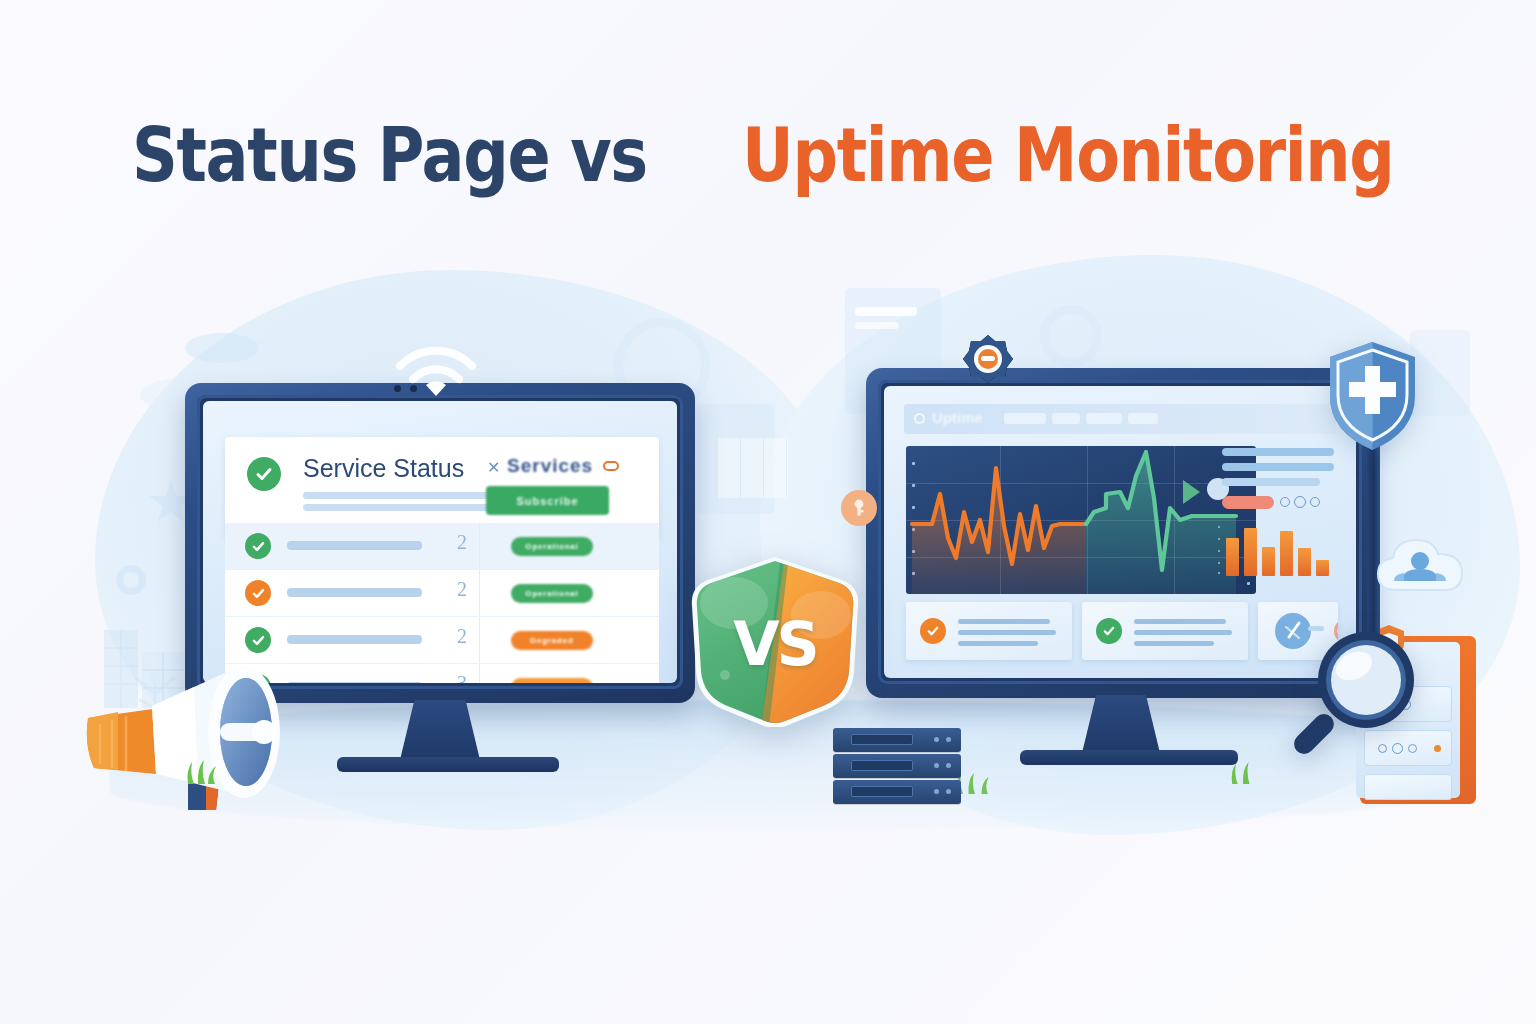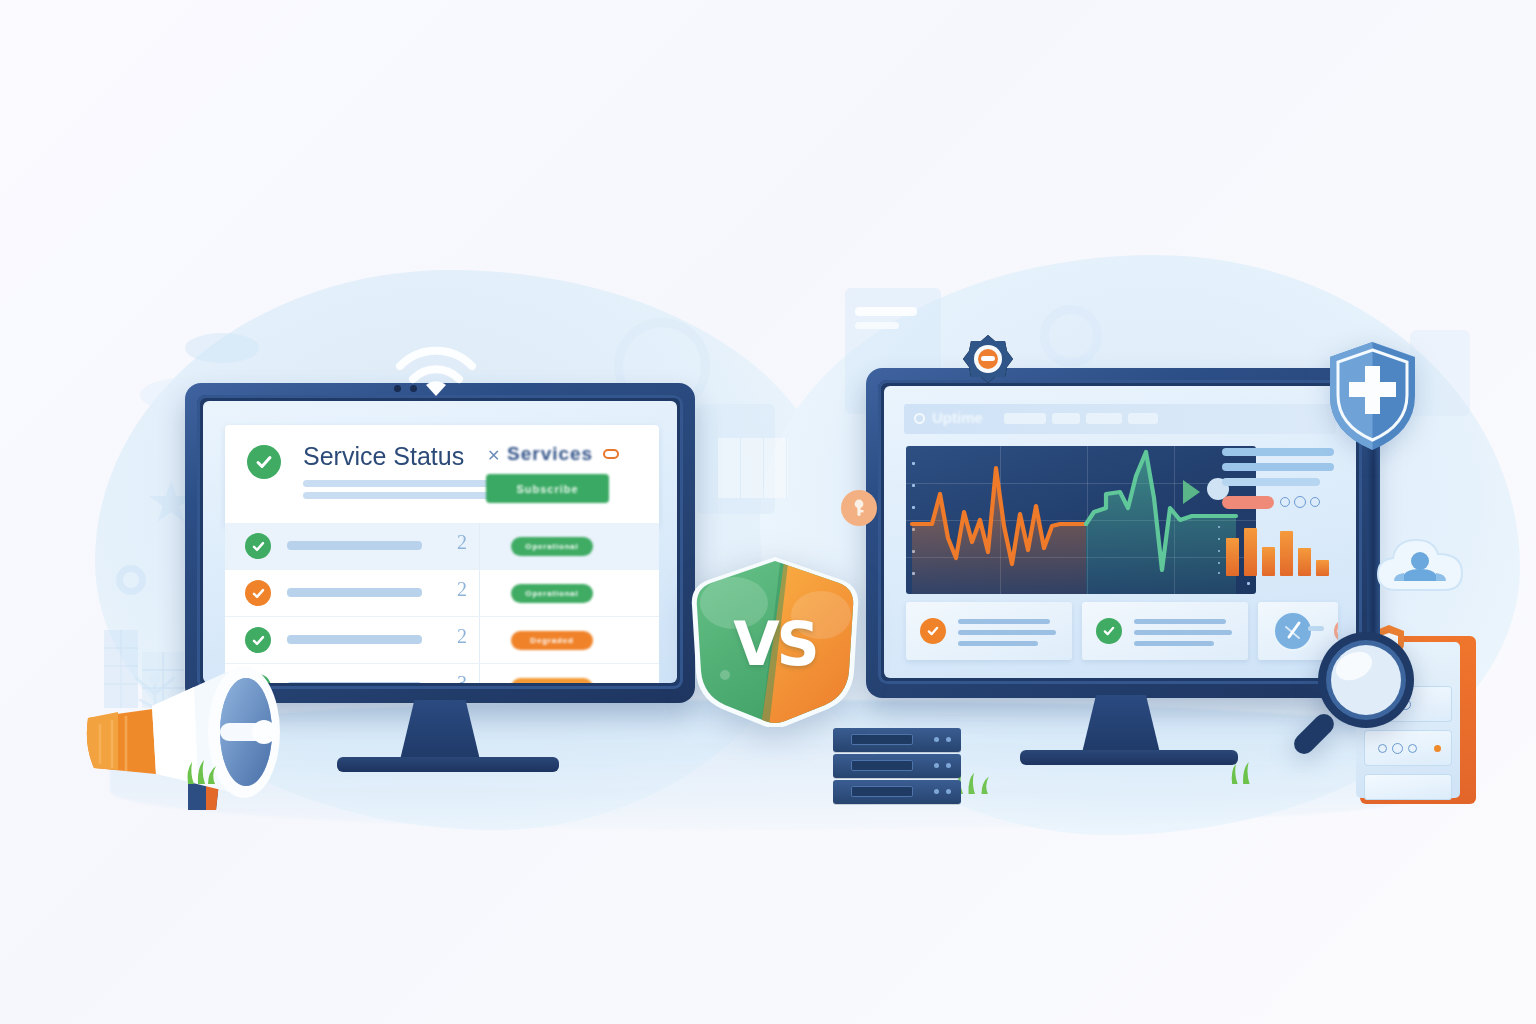--- a/index.html
+++ b/index.html
@@ -83,21 +83,21 @@
     position:absolute; background:linear-gradient(180deg,#274madd,#1d3360);
     background:linear-gradient(180deg,#2a4878,#1d3360);
     border-radius:6px;
   }
 
   
   .sp-card{
     position:absolute; background:#fff; border-radius:4px;
     box-shadow:0 2px 6px rgba(110,145,185,.18);
   }
-  .sp-head{ left:22px; right:18px; top:24px; height:102px; }
+  .sp-head{ left:22px; right:18px; top:36px; height:102px; }
   .sp-title{
     position:absolute; left:78px; top:17px;
     font-size:25px; color:#2c4a78; font-weight:400;
     font-family:"Liberation Sans",sans-serif;
   }
   .check{
     position:absolute; border-radius:50%;
     display:flex; align-items:center; justify-content:center;
   }
   .check.green{ background:#3fab63; }
@@ -641,14 +641,17 @@
         <path d="M96 0 L172 0 L172 172 L72 172 Z" fill="url(#vo)"></path>
         <path d="M92 0 L100 0 L80 172 L72 172 Z" fill="#2f8f5c" opacity=".45"></path>
         <ellipse cx="45" cy="48" rx="34" ry="26" fill="#ffffff" opacity=".16"></ellipse>
         <ellipse cx="132" cy="60" rx="30" ry="24" fill="#ffffff" opacity=".14"></ellipse>
         <circle cx="36" cy="120" r="5" fill="#ffffff" opacity=".22"></circle>
       </g>
     </svg>
     <div class="vstext">VS</div>
   </div>
 
+  <div class="title-wrap">
+    <span class="title t-navy">Status Page vs </span><span class="title t-orange">Uptime Monitoring</span>
+  </div>
 
 </div>
 
 </body></html>

